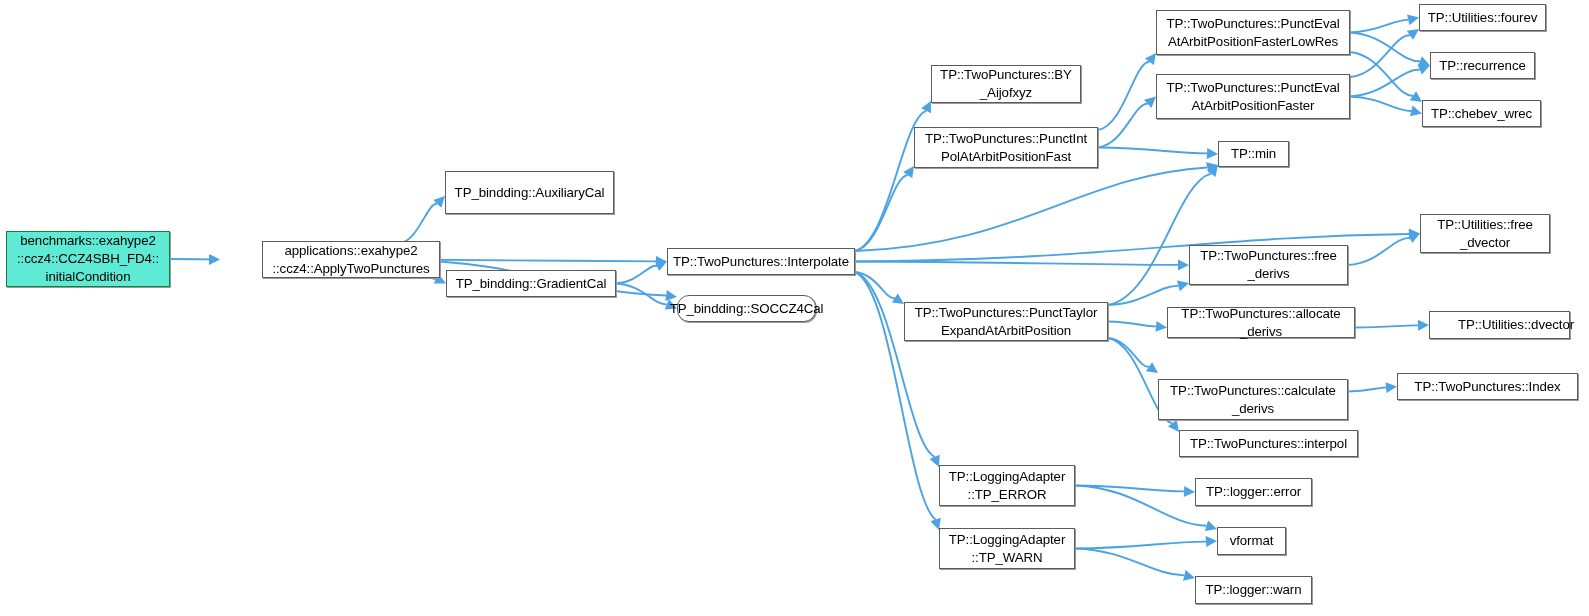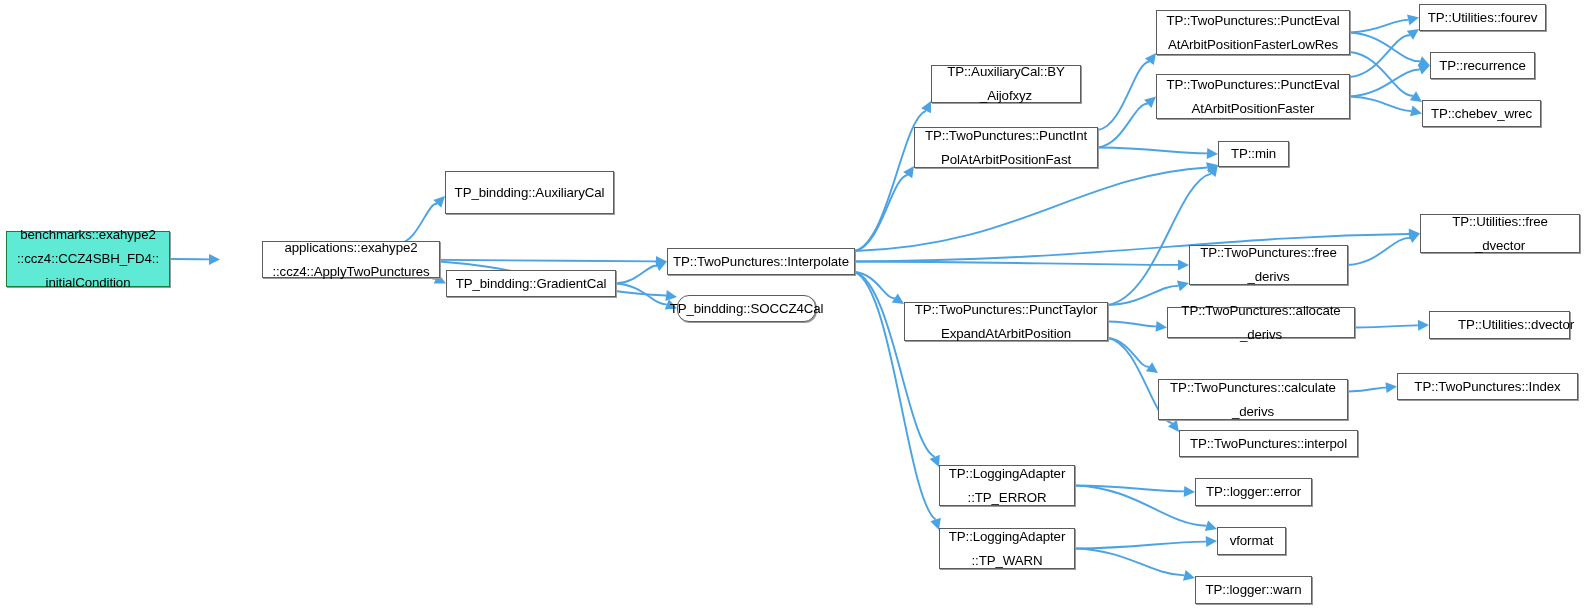--- a/index.html
+++ b/index.html
@@ -27,21 +27,21 @@
     position: absolute;
     box-sizing: border-box;
     display: flex;
     align-items: center;
     justify-content: center;
     text-align: center;
     border: 1px solid #5c5c5c;
     background: #ffffff;
     color: #000000;
     font-size: 13.3px;
-    line-height: 24px;
+    line-height: 18px;
     letter-spacing: -0.1px;
     white-space: pre-line;
     box-shadow: 1px 1px 0 0 #9a9a9a;
     padding: 0 3px;
   }
   .node.highlight {
     background: #5eead4;
     border: 1px solid #15803d;
   }
 </style>
@@ -126,33 +126,33 @@
   <div id="node-layer">
       <div class="node highlight" style="left: 6px; top: 231px; width: 164px; height: 56px;"><span>benchmarks::exahype2
 ::ccz4::CCZ4SBH_FD4::
 initialCondition</span></div>
       <div class="node" style="left: 220px; top: 241px; width: 178px; height: 37px; margin-left: 42px;"><span>applications::exahype2
 ::ccz4::ApplyTwoPunctures</span></div>
       <div class="node" style="left: 445px; top: 171px; width: 169px; height: 43px;"><span>TP_bindding::AuxiliaryCal</span></div>
       <div class="node" style="left: 446px; top: 270px; width: 170px; height: 27px;"><span>TP_bindding::GradientCal</span></div>
       <div class="node" style="left: 677px; top: 295px; width: 139px; height: 27px; border-radius: 12px;"><span>TP_bindding::SOCCZ4Cal</span></div>
       <div class="node" style="left: 667px; top: 248px; width: 188px; height: 27px;"><span>TP::TwoPunctures::Interpolate</span></div>
-      <div class="node" style="left: 931px; top: 65px; width: 150px; height: 38px;"><span>TP::AuxiliaryCal::BY
+      <div class="node" style="left: 931px; top: 65px; width: 150px; height: 38px;"><span>TP::TwoPunctures::BY
 _Aijofxyz</span></div>
       <div class="node" style="left: 914px; top: 127px; width: 184px; height: 41px;"><span>TP::TwoPunctures::PunctInt
 PolAtArbitPositionFast</span></div>
       <div class="node" style="left: 1156px; top: 10px; width: 194px; height: 45px;"><span>TP::TwoPunctures::PunctEval
 AtArbitPositionFasterLowRes</span></div>
       <div class="node" style="left: 1156px; top: 74px; width: 194px; height: 45px;"><span>TP::TwoPunctures::PunctEval
 AtArbitPositionFaster</span></div>
       <div class="node" style="left: 1419px; top: 4px; width: 127px; height: 27px;"><span>TP::Utilities::fourev</span></div>
       <div class="node" style="left: 1430px; top: 52px; width: 105px; height: 27px;"><span>TP::recurrence</span></div>
       <div class="node" style="left: 1422px; top: 100px; width: 119px; height: 27px;"><span>TP::chebev_wrec</span></div>
       <div class="node" style="left: 1218px; top: 141px; width: 71px; height: 26px;"><span>TP::min</span></div>
-      <div class="node" style="left: 1420px; top: 214px; width: 160px; height: 39px;"><span>TP::Utilities::free
+      <div class="node" style="left: 1420px; top: 214px; width: 130px; height: 39px;"><span>TP::Utilities::free
 _dvector</span></div>
       <div class="node" style="left: 1189px; top: 245px; width: 159px; height: 40px;"><span>TP::TwoPunctures::free
 _derivs</span></div>
       <div class="node" style="left: 904px; top: 302px; width: 204px; height: 39px;"><span>TP::TwoPunctures::PunctTaylor
 ExpandAtArbitPosition</span></div>
       <div class="node" style="left: 1167px; top: 307px; width: 188px; height: 31px;"><span>TP::TwoPunctures::allocate
 _derivs</span></div>
       <div class="node" style="left: 1429px; top: 311px; width: 141px; height: 28px; padding-left: 36px;"><span>TP::Utilities::dvector</span></div>
       <div class="node" style="left: 1158px; top: 359px; width: 190px; height: 41px; margin-top: 20px;"><span>TP::TwoPunctures::calculate
 _derivs</span></div>

